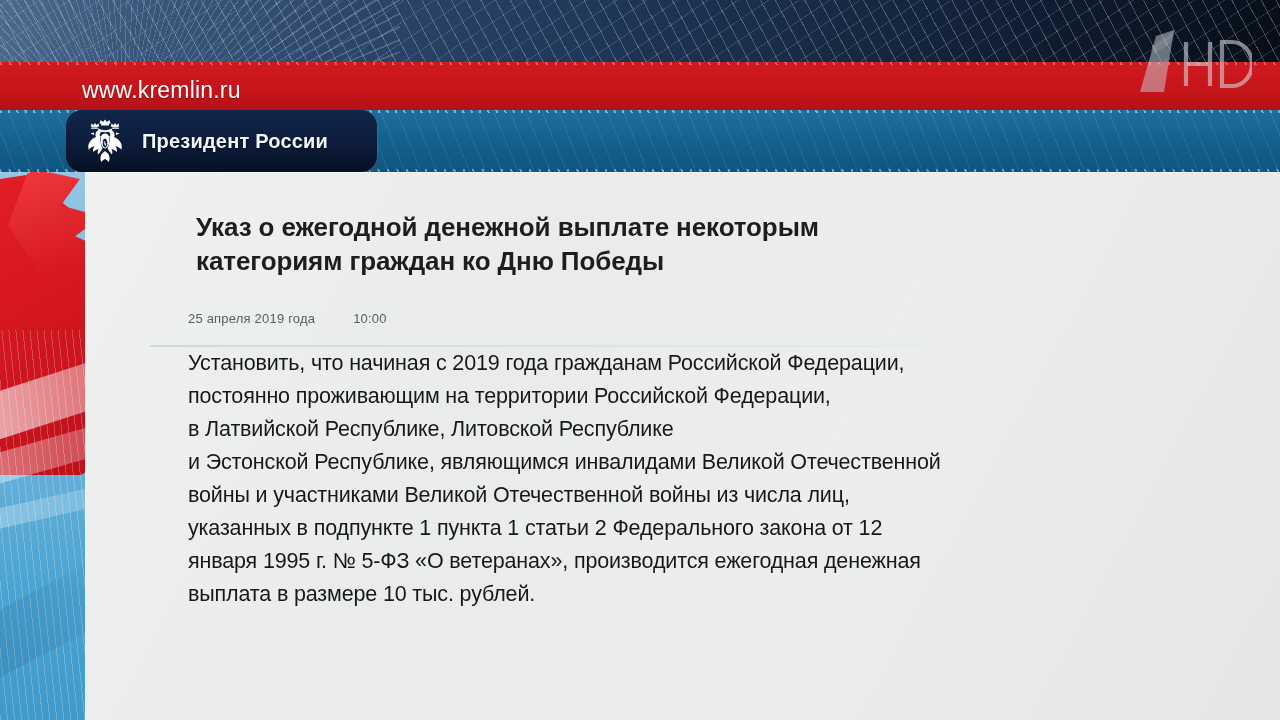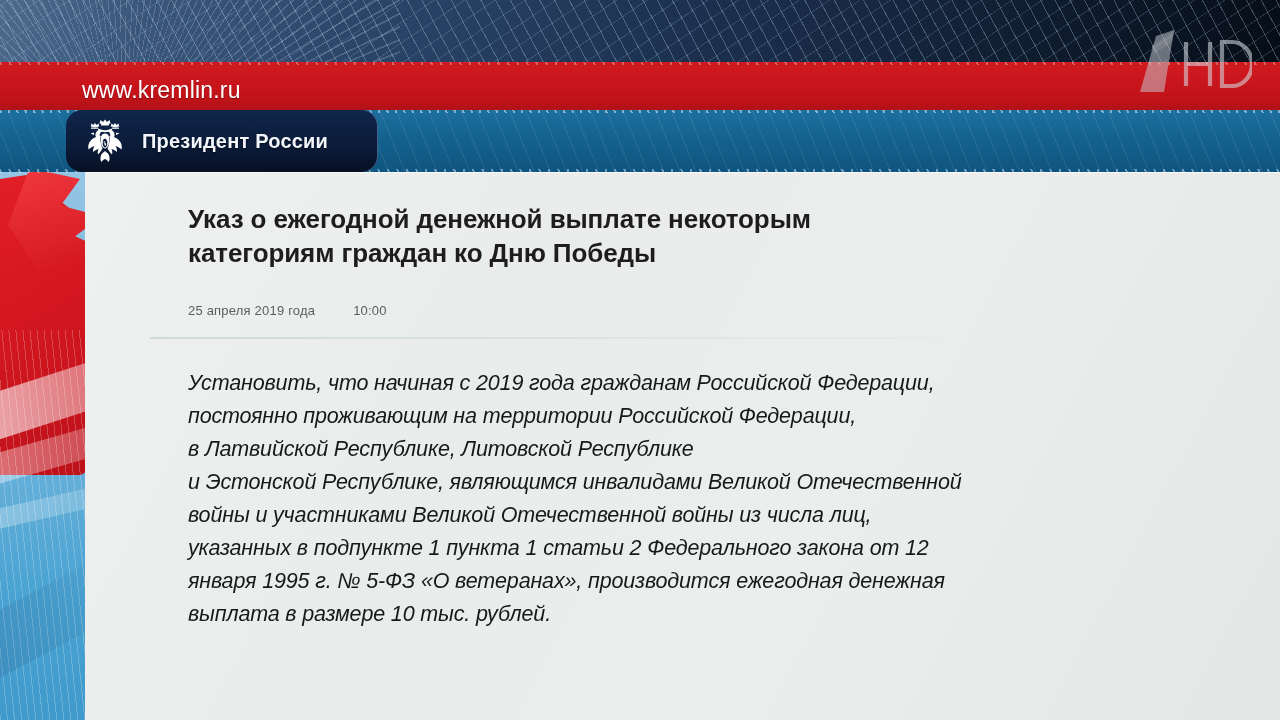--- a/index.html
+++ b/index.html
@@ -174,48 +174,46 @@
     left: 103px; top: 30px;
     right: 90px;
   }
   .doc-title {
     color: #1d1d1d;
     font-size: 26px;
     font-weight: bold;
     line-height: 1.32;
     letter-spacing: -.1px;
     max-width: 690px;
-    margin: 0;
+    margin: 8px;
   }
   .doc-meta {
     margin-top: 32px;
     display: flex;
     align-items: baseline;
     color: #585e62;
     font-size: 13px;
     letter-spacing: .2px;
   }
   .doc-meta .time { margin-left: 38px; text-align: right; }
   .doc-divider {
     margin-top: 19px;
     margin-left: -38px;
     width: 790px;
     height: 2px;
     background: linear-gradient(90deg, rgba(205,218,214,.95), rgba(214,224,221,.55) 70%, rgba(220,228,226,.25));
   }
   .doc-body {
-    margin-top: 28px;
     margin-left: 0;
     color: #17181a;
     font-size: 21.5px;
     line-height: 1.54;
     letter-spacing: -.15px;
     white-space: pre-line;
     max-width: 1010px;
-    font-style: italic;
   }
 </style>
 </head>
 <body>
 
 <div id="screen">
 
   <div class="bg-base"></div>
   <div class="bg-red-shape"></div>
   <div class="bg-red-spike"></div>

